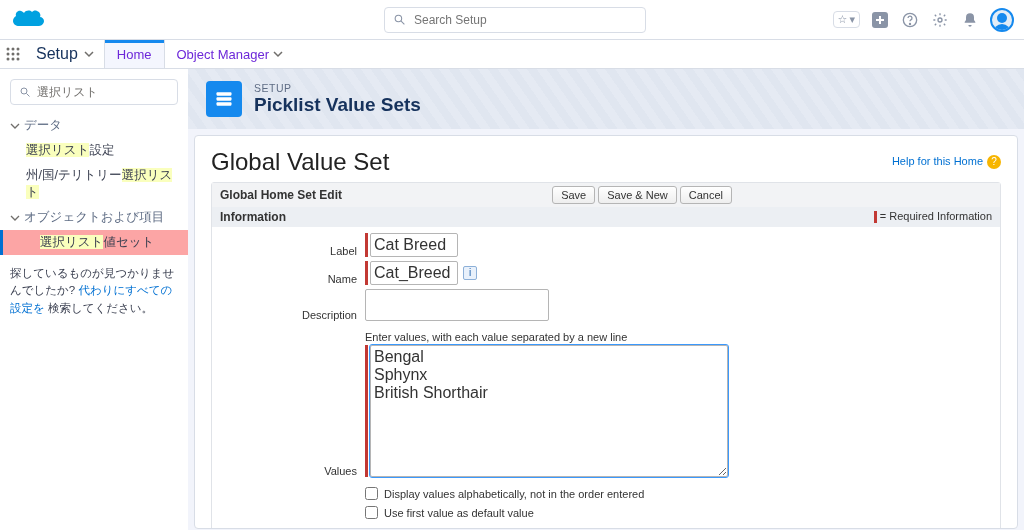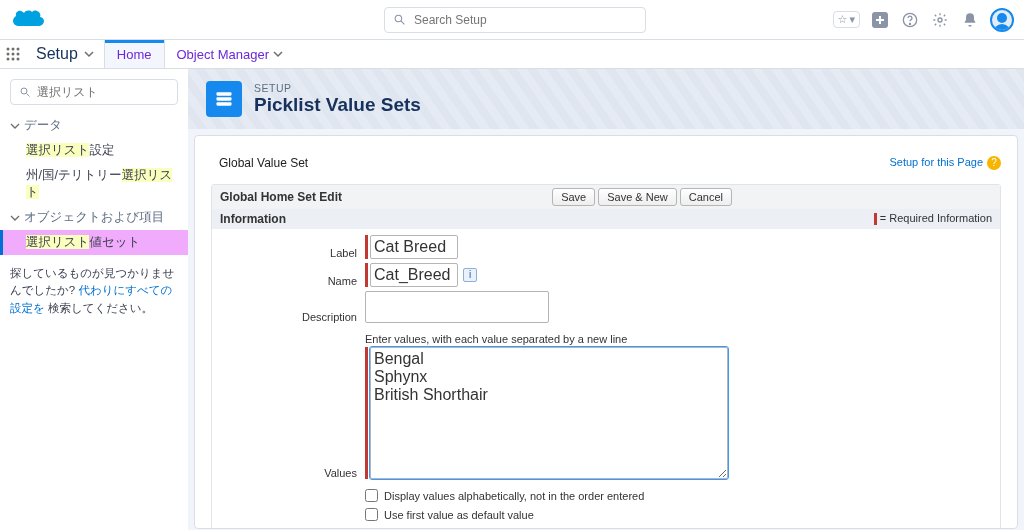--- a/index.html
+++ b/index.html
@@ -28,34 +28,34 @@
   
   .body{display:flex;height:467px}
   .side{width:188px;flex:0 0 188px;padding:10px 0 0 0}
   .side-filter{margin:0 10px 8px;border:1px solid #d8dde6;border-radius:4px;height:26px;display:flex;align-items:center;padding:0 8px;color:#706e6b}
   .side-filter svg{margin-right:6px}
   .side-filter span{font-size:12px}
   .tree{font-size:12.5px;color:#3b4051}
   .tree-cat{display:flex;align-items:center;padding:4px 10px;color:#5e6c84;cursor:pointer}
   .tree-cat svg{margin-right:4px}
   .tree-item{padding:4px 10px 4px 26px;cursor:pointer}
-  .tree-item.sel{background:#f0abfc;border-left:3px solid #0070d2;padding-left:23px}
+  .tree-item.sel{background:#fca5a5;border-left:3px solid #0070d2;padding-left:37px}
   .hl{background:#faffbd}
   .side-help{font-size:11.5px;color:#3b4051;padding:10px;line-height:1.5}
   .side-help a{color:#0070d2;text-decoration:none}
   
   .main{flex:1;background:#f2f4fb;position:relative;overflow:hidden}
   .pg-head{display:flex;align-items:center;padding:12px 18px;gap:12px;
     background:repeating-linear-gradient(55deg,#e5eaf3 0 8px,#e0e6f0 8px 16px)}
   .pg-icon{width:36px;height:36px;border-radius:4px;background:#1589ee;display:flex;align-items:center;justify-content:center;color:#fff}
   .pg-eyebrow{font-size:10.5px;letter-spacing:.5px;color:#5e6c84}
   .pg-title{font-size:19px;font-weight:600;color:#16325c}
   .card{background:#fff;margin:6px;border:1px solid #d8dde6;border-radius:4px;padding:12px 16px;height:394px;overflow:hidden;position:relative}
   .card-h{display:flex;align-items:center;margin-bottom:6px}
-  .card-h h2{margin:8px;font-size:12px;font-weight:400;color:#222;flex:1}
+  .card-h h2{margin:0;font-size:24px;font-weight:400;color:#222;flex:1}
   .help-link{font-size:11px;color:#0070d2;text-decoration:none}
   .help-link .q{display:inline-block;width:14px;height:14px;border-radius:50%;background:#f7b500;color:#fff;font-size:10px;text-align:center;line-height:14px;margin-left:4px}
   
   .blk{border:1px solid #e0e3e8;border-radius:3px}
   .blk-h{background:#f2f3f5;padding:3px 8px;font-size:12px;font-weight:700;color:#333;display:flex;align-items:center}
   .blk-h .btns{margin-left:auto;margin-right:260px;display:flex;gap:3px}
   .btn{font-size:11px;padding:2px 8px;border:1px solid #b5b5b5;border-radius:3px;background:linear-gradient(#fff,#eee);cursor:pointer;color:#333}
   .sub-h{background:#eceff3;padding:3px 8px;font-size:12px;font-weight:700;color:#333;display:flex}
   .req-note{margin-left:auto;font-weight:400;font-size:11px}
   .req-note .bar{display:inline-block;width:3px;height:12px;background:#c23934;vertical-align:middle;margin-right:3px}
@@ -200,21 +200,21 @@
       </div>
       <div>
         <div class="pg-eyebrow">SETUP</div>
         <div class="pg-title">Picklist Value Sets</div>
       </div>
     </div>
 
     <div class="card">
       <div class="card-h">
         <h2>Global Value Set</h2>
-        <a href="#" class="help-link"><span>Setup for this Page</span><span class="q">?</span></a>
+        <a href="#" class="help-link"><span>Help for this Home</span><span class="q">?</span></a>
       </div>
 
       <div class="blk">
         <div class="blk-h">
           <span>Global Home Set Edit</span>
           <span class="btns">
             <button class="btn">Save</button>
             <button class="btn">Save &amp; New</button>
             <button class="btn">Cancel</button>
           </span>

